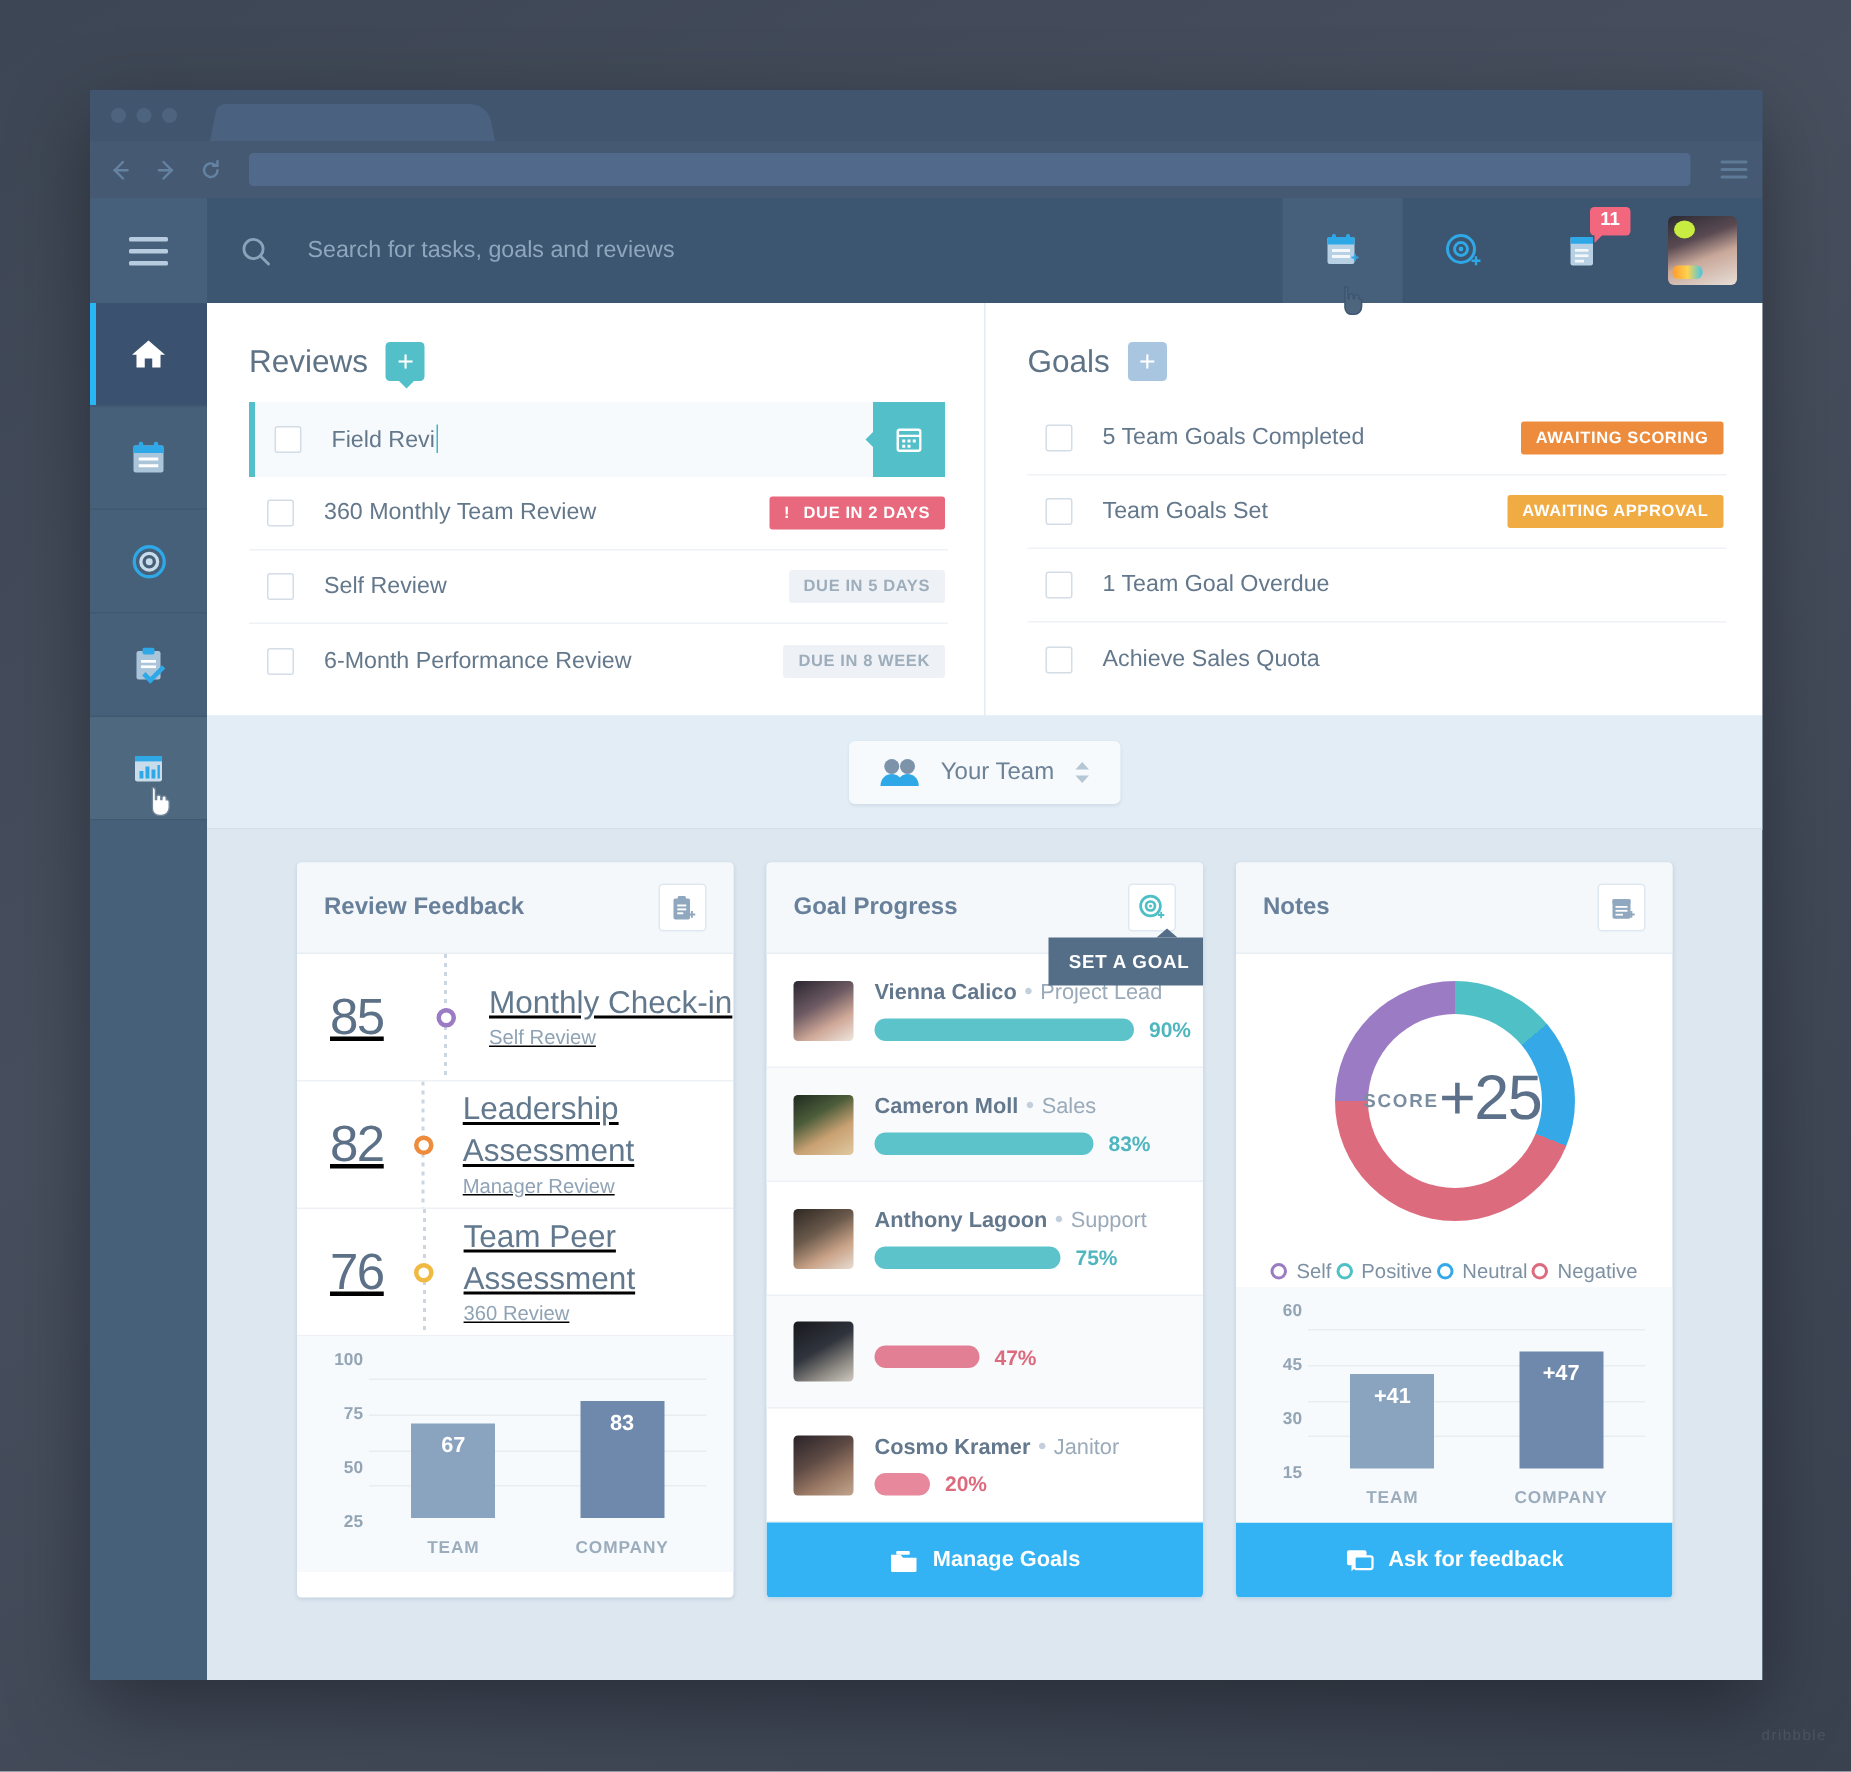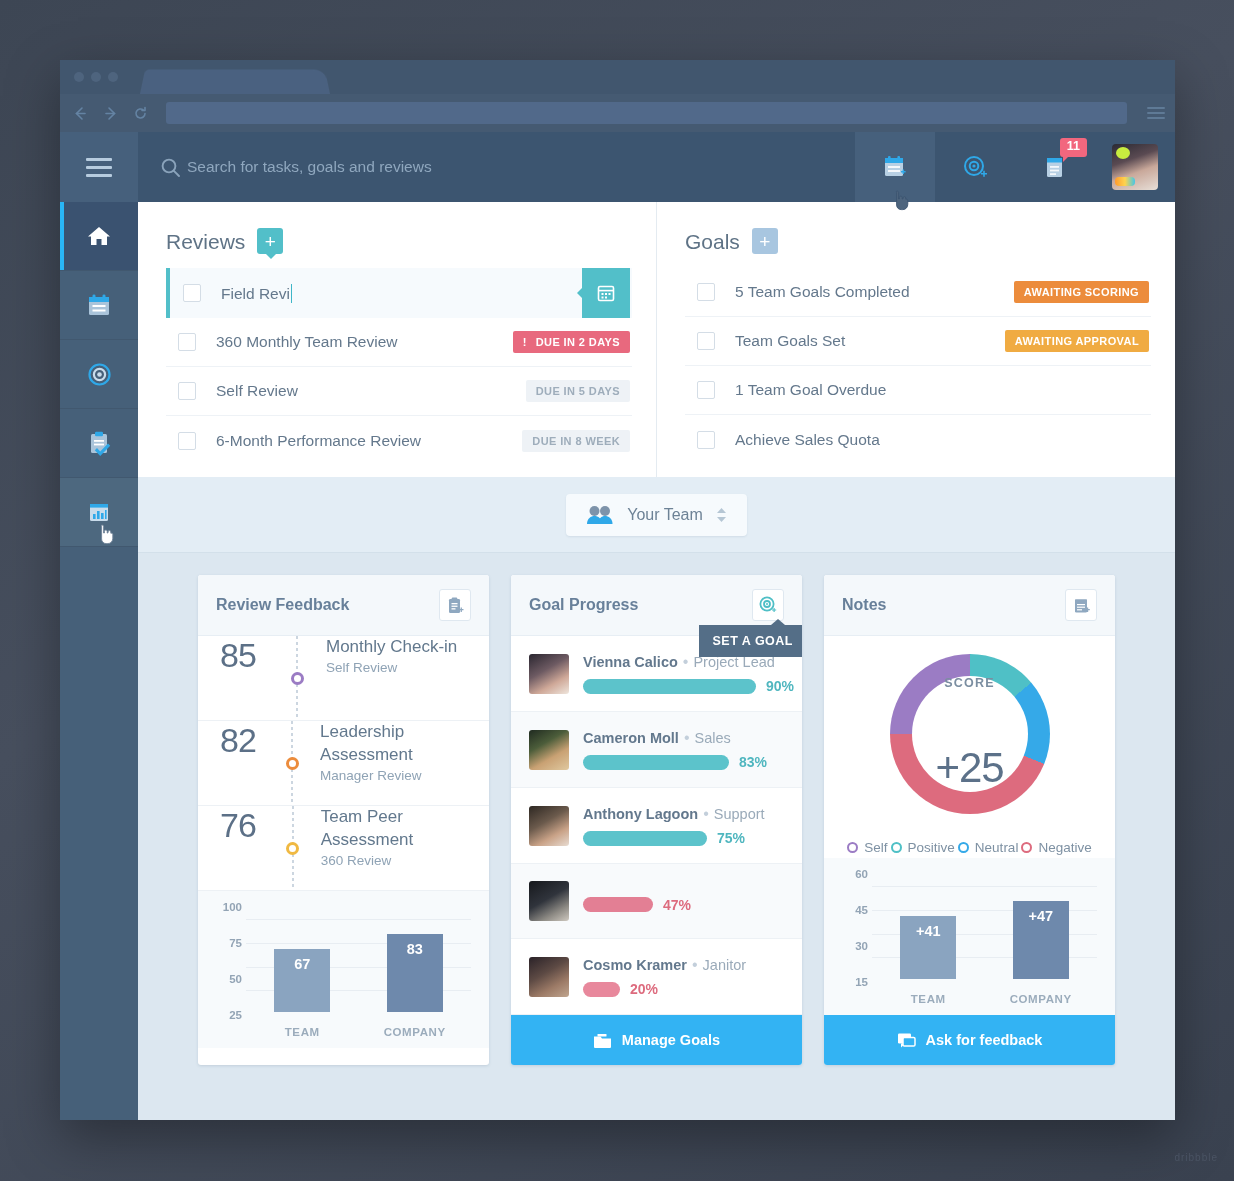--- a/index.html
+++ b/index.html
@@ -54,21 +54,21 @@
     height: 70px; background: #3c5570; display: flex; align-items: stretch;
     position: relative;
   }
   .menu-cell {
     width: 78px; background: #46607c; display: flex; align-items: center; justify-content: center;
     cursor: pointer;
   }
   .menu-cell .bars { width: 26px; display: flex; flex-direction: column; gap: 5px; }
   .menu-cell .bars span { display:block; height: 3px; background: #b7ccdf; border-radius: 1px; }
   .search-zone {
-    flex: 1; display: flex; align-items: center; gap: 6px; padding-left: 22px;
+    flex: 1; display: flex; align-items: center; gap: 24px; padding-left: 22px;
   }
   .search-zone .mag { color: #7e99b3; }
   .search-input {
     background: transparent; border: 0; outline: none; color: #cfe0ef;
     font-size: 15.5px; font-family: inherit; width: 90%;
   }
   .search-input::placeholder { color: #8fa7be; }
   .hdr-btn {
     width: 80px; display: flex; align-items: center; justify-content: center;
     position: relative; cursor: pointer;
@@ -208,34 +208,34 @@
     font-size: 12.5px; font-weight: bold; letter-spacing: .5px; padding: 9px 14px;
     white-space: nowrap;
   }
   .tooltip::before {
     content:''; position: absolute; top: -6px; right: 22px;
     border-left: 7px solid transparent; border-right: 7px solid transparent;
     border-bottom: 6px solid #546e87;
   }
 
   
-  .fb-row { display: flex; align-items: flex-start; height: 85px; border-bottom: 1px solid #edf1f5; position: relative; padding-left: 22px; }
+  .fb-row { display: flex; align-items: center; height: 85px; border-bottom: 1px solid #edf1f5; position: relative; padding-left: 22px; text-decoration: underline; }
   .fb-score { font-size: 34px; color: #5c7087; font-weight: normal; width: 62px; letter-spacing: -1px; }
   .fb-dotline { width: 30px; display: flex; justify-content: center; align-self: stretch; position: relative; }
   .fb-dotline::before {
     content:''; position: absolute; left: 50%; top: 0; bottom: 0; width: 2px; margin-left: -1px;
     background-image: linear-gradient(#ccd6e0 50%, transparent 0);
     background-size: 2px 6px; background-repeat: repeat-y;
   }
   .fb-dot {
     width: 13px; height: 13px; border-radius: 50%; border: 3px solid #888; background: #fff;
     align-self: center; position: relative; z-index: 2;
   }
   .fb-text { padding-left: 14px; }
-  .fb-name { font-size: 17px; color: #62788d; line-height: 1.35; }
+  .fb-name { font-size: 21px; color: #62788d; line-height: 1.35; }
   .fb-sub { font-size: 13.5px; color: #8fa3b5; line-height: 1.35; }
 
   
   .minichart { background: #f7fafc; height: 157px; padding: 18px 22px 0 18px; position: relative; }
   .mc-grid { position: absolute; left: 48px; right: 18px; top: 18px; bottom: 36px; }
   .mc-line { position: absolute; left: 0; right: 0; height: 1px; background: #e8edf2; }
   .mc-ylab {
     position: absolute; left: 6px; font-size: 11.5px; color: #93a4b5; font-weight: bold;
     transform: translateY(-50%); width: 38px; text-align: right;
   }
@@ -255,21 +255,21 @@
   .gp-sep { color: #c3cfdb; margin: 0 5px; }
   .gp-barline { display: flex; align-items: center; gap: 10px; margin-top: 7px; }
   .gp-bar { height: 15px; border-radius: 8px; }
   .gp-pct { font-size: 14px; font-weight: bold; }
 
   
   .donut-wrap { flex: 1; display: flex; flex-direction: column; align-items: center; justify-content: center; padding-top: 14px; }
   .donut { width: 160px; height: 160px; border-radius: 50%; position: relative; }
   .donut .hole {
     position: absolute; left: 22px; top: 22px; right: 22px; bottom: 22px; background: #fff;
-    border-radius: 50%; display: flex; flex-direction: column; align-items: center; justify-content: space-between;
+    border-radius: 50%; display: flex; flex-direction: row; align-items: center; justify-content: flex-end;
   }
   .donut .score-lbl { font-size: 12.5px; font-weight: bold; color: #7b8ea1; letter-spacing: 1.2px; }
   .donut .score-val { font-size: 42px; color: #5c7189; letter-spacing: -1px; margin-top: -3px; }
   .legend { display: flex; gap: 3px; margin-top: 26px; align-items: flex-end; }
   .leg { display: flex; align-items: center; gap: 6px; font-size: 13.5px; color: #7e91a3; }
   .leg .ring { width: 11px; height: 11px; border-radius: 50%; border: 2.5px solid #888; }
 
   
   .act-btn {
     height: 50px; background: #33b3f3; color: #fff; display: flex; align-items: center;

